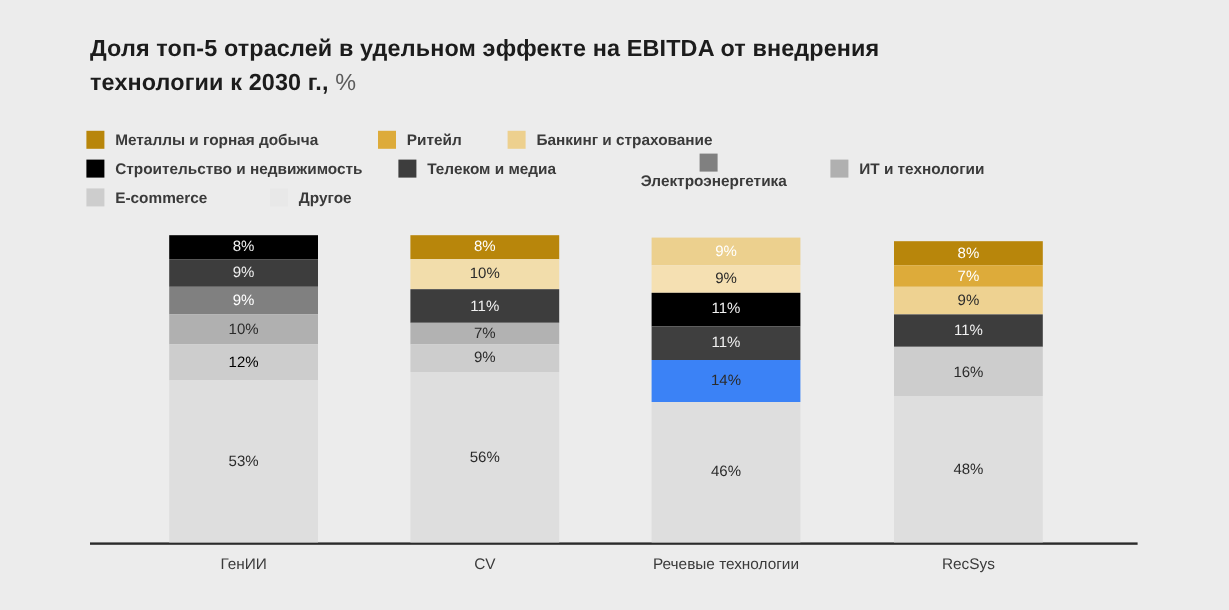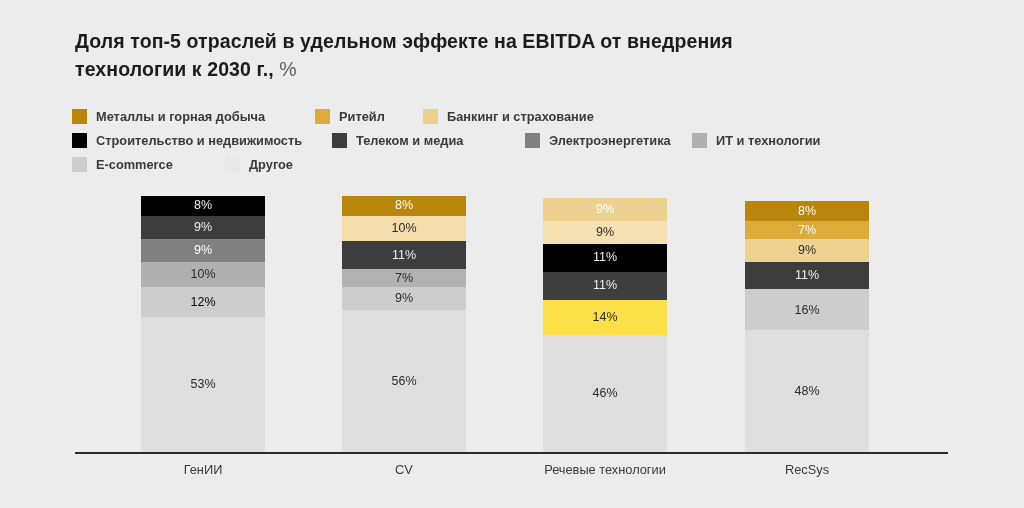--- a/index.html
+++ b/index.html
@@ -150,21 +150,21 @@
       </div>
       <div class="legend-row" style="position: relative;">
         <div class="legend-item" style="position: absolute; left: 0px; top: 0px; height: 24px;">
           <span class="swatch" style="background: rgb(0, 0, 0);"></span>
           <span class="legend-label">Строительство и недвижимость</span>
         </div>
         <div class="legend-item" style="position: absolute; left: 260px; top: 0px; height: 24px;">
           <span class="swatch" style="background: rgb(61, 61, 61);"></span>
           <span class="legend-label">Телеком и медиа</span>
         </div>
-        <div class="legend-item" style="position: absolute; left: 453px; top: 0px; height: 24px;">
+        <div class="legend-item" style="position: absolute; left: 453px; top: 0px; height: 24px; flex-direction: column;">
           <span class="swatch" style="background: rgb(128, 128, 128);"></span>
           <span class="legend-label">Электроэнергетика</span>
         </div>
         <div class="legend-item" style="position: absolute; left: 620px; top: 0px; height: 24px;">
           <span class="swatch" style="background: rgb(176, 176, 176);"></span>
           <span class="legend-label">ИТ и технологии</span>
         </div>
       </div>
       <div class="legend-row" style="position: relative;">
         <div class="legend-item" style="position: absolute; left: 0px; top: 0px; height: 24px;">
@@ -232,21 +232,21 @@
         </div>
         <div class="seg" style="background: rgb(245, 224, 178); height: 22.86px;">
           <span class="seg-label" style="color: rgb(43, 43, 43);">9%</span>
         </div>
         <div class="seg" style="background: rgb(0, 0, 0); height: 27.94px;">
           <span class="seg-label" style="color: rgb(240, 240, 240);">11%</span>
         </div>
         <div class="seg" style="background: rgb(63, 63, 63); height: 27.94px;">
           <span class="seg-label" style="color: rgb(240, 240, 240);">11%</span>
         </div>
-        <div class="seg" style="background: #fde047; height: 35.56px;">
+        <div class="seg" style="background: #3b82f6; height: 35.56px;">
           <span class="seg-label" style="color: rgb(43, 43, 43);">14%</span>
         </div>
         <div class="seg" style="background: rgb(222, 222, 222); height: 116.84px;">
           <span class="seg-label" style="color: rgb(43, 43, 43);">46%</span>
         </div>
       </div>
       <div class="cat-label" style="left: 495px;">
         <div>Речевые технологии</div>
       </div>
       <div class="bar" style="left: 745px; width: 124px; bottom: 56px; pointer-events: auto;">

